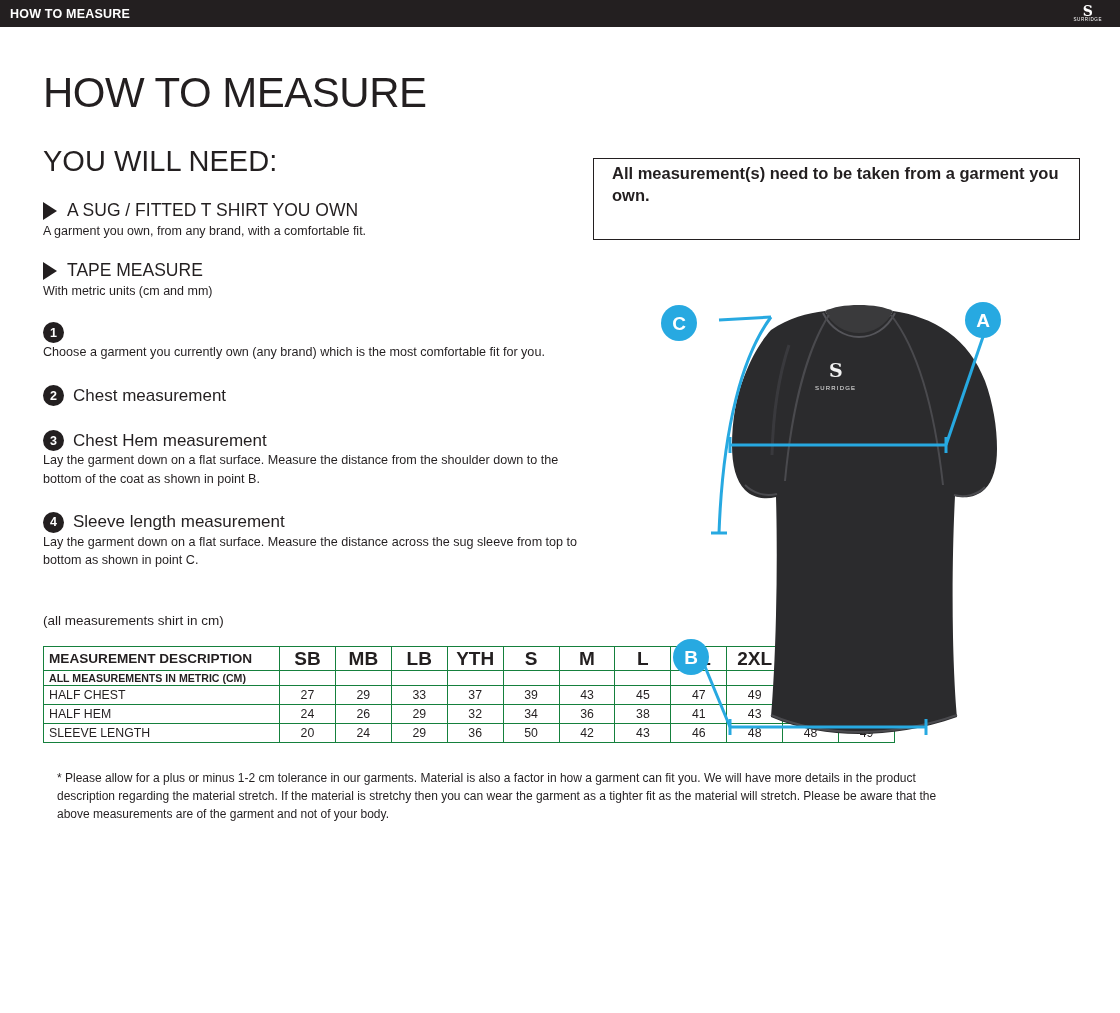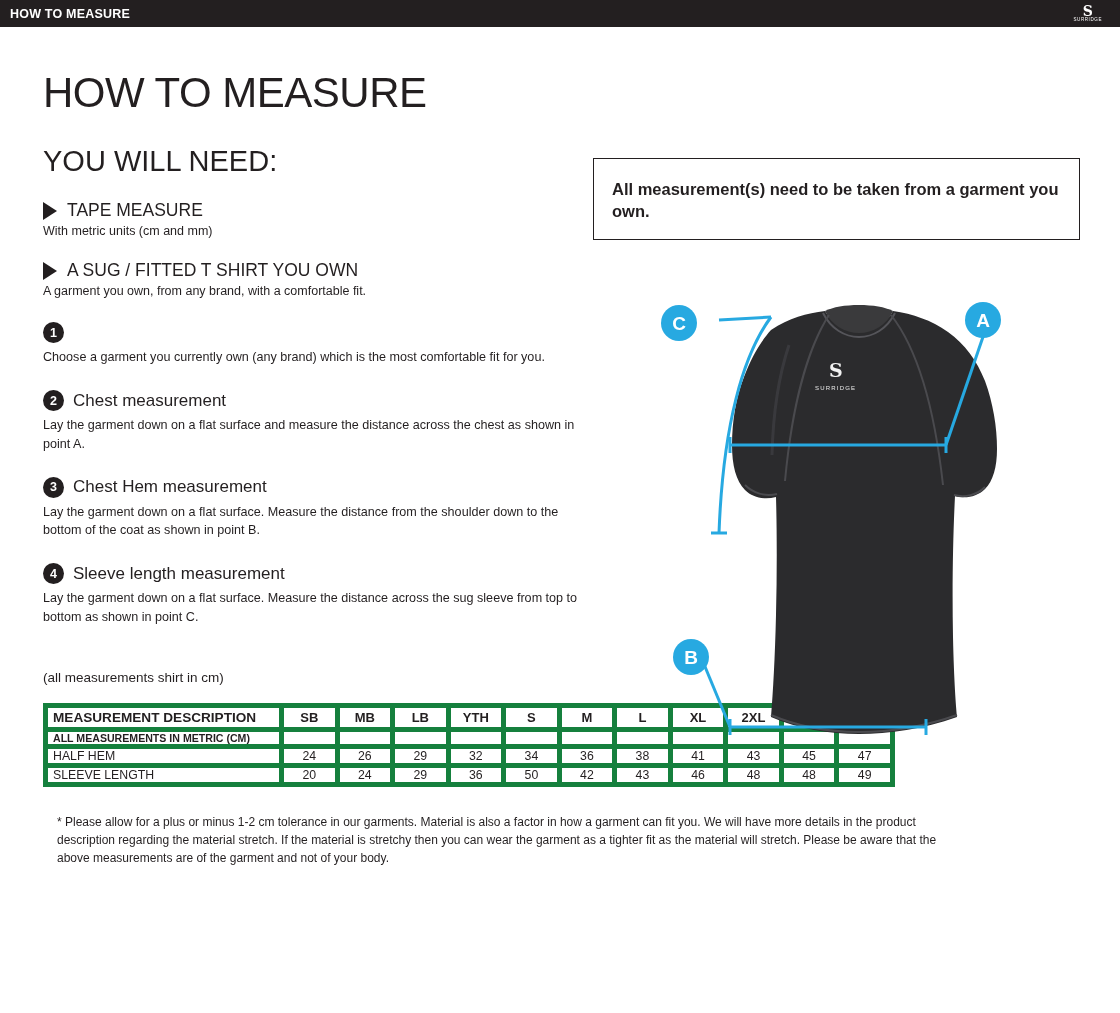--- a/index.html
+++ b/index.html
@@ -91,29 +91,29 @@
   .step { margin-top: 24px; margin-left: 3px; }
   .step-head { display: flex; align-items: center; gap: 9px; }
   .step-num {
     width: 21px; height: 21px; border-radius: 50%;
     background: #231f20; color: #fff;
     font-size: 12.5px; font-weight: bold;
     display: flex; align-items: center; justify-content: center;
     flex: 0 0 auto;
   }
   .step-title { font-size: 17px; }
-  .step-body { font-size: 12.6px; line-height: 1.45; margin-top: 5px; }
+  .step-body { font-size: 12.6px; line-height: 1.45; }
 
   
   .callout {
     position: absolute;
     left: 593px; top: 158px;
     width: 487px; height: 82px;
     border: 1px solid #231f20;
-    padding: 20px 18px;
+    padding: 4px 18px;
     font-size: 16.5px;
     font-weight: bold;
     line-height: 1.32;
   }
 
   
   .illus {
     position: absolute;
     left: 593px; top: 285px;
     width: 490px; height: 480px;
@@ -128,33 +128,33 @@
   .chart-head .big { font-size: 27px; }
   .chart-head .small { font-size: 13.5px; }
 
   table.size-chart {
     border-collapse: collapse;
     margin: 18px 0 0 3px;
     width: 852px;
     table-layout: fixed;
   }
   table.size-chart td, table.size-chart th {
-    border: 5px solid #15803d;
+    border: 1px solid #15803d;
     text-align: center;
     font-size: 12.3px;
     height: 19px;
     padding: 0;
   }
   table.size-chart th.desc, table.size-chart td.desc {
     text-align: left;
     padding-left: 5px;
     width: 236px;
   }
   table.size-chart thead th {
-    font-size: 13px;
+    font-size: 19px;
     font-weight: bold;
     height: 24px;
   }
   table.size-chart thead th.desc { font-size: 13.6px; }
   tr.metric td {
     font-size: 10.6px;
     font-weight: bold;
     height: 15px;
   }
 
@@ -180,46 +180,45 @@
 
   <h1 class="page-title">HOW TO MEASURE</h1>
 
   <div class="left-col">
 
     <h2 class="section-title">YOU WILL NEED:</h2>
 
     <div class="need-item">
       <div class="need-head">
         <span class="tri"></span>
-        <span class="need-title">TAPE MEASURE</span>
-      </div>
-      <div class="need-sub">With metric units (cm and mm)</div>
+        <span class="need-title">A SUG / FITTED T SHIRT YOU OWN</span>
+      </div>
+      <div class="need-sub">A garment you own, from any brand, with a comfortable fit.</div>
     </div>
 
     <div class="need-item">
       <div class="need-head">
         <span class="tri"></span>
-        <span class="need-title">A SUG / FITTED T SHIRT YOU OWN</span>
-      </div>
-      <div class="need-sub">A garment you own, from any brand, with a comfortable fit.</div>
+        <span class="need-title">TAPE MEASURE</span>
+      </div>
+      <div class="need-sub">With metric units (cm and mm)</div>
     </div>
 
     <div class="step">
       <div class="step-head">
         <span class="step-num">1</span>
       </div>
       <div class="step-body">Choose a garment you currently own (any brand) which is the most comfortable fit for you.</div>
     </div>
 
     <div class="step">
       <div class="step-head">
         <span class="step-num">2</span>
         <span class="step-title">Chest measurement</span>
       </div>
-      <div class="step-body">Lay the garment down on a flat surface and measure the distance across the chest as shown in point A.</div>
     </div>
 
     <div class="step">
       <div class="step-head">
         <span class="step-num">3</span>
         <span class="step-title">Chest Hem measurement</span>
       </div>
       <div class="step-body">Lay the garment down on a flat surface. Measure the distance from the shoulder down to the bottom of the coat as shown in point B.</div>
     </div>
 
@@ -263,20 +262,34 @@
         <td></td>
         <td></td>
         <td></td>
         <td></td>
         <td></td>
         <td></td>
         <td></td>
         <td></td>
       </tr>
       <tr>
+        <td class="desc">HALF CHEST</td>
+        <td>27</td>
+        <td>29</td>
+        <td>33</td>
+        <td>37</td>
+        <td>39</td>
+        <td>43</td>
+        <td>45</td>
+        <td>47</td>
+        <td>49</td>
+        <td>51</td>
+        <td>54</td>
+      </tr>
+      <tr>
         <td class="desc">HALF HEM</td>
         <td>24</td>
         <td>26</td>
         <td>29</td>
         <td>32</td>
         <td>34</td>
         <td>36</td>
         <td>38</td>
         <td>41</td>
         <td>43</td>

